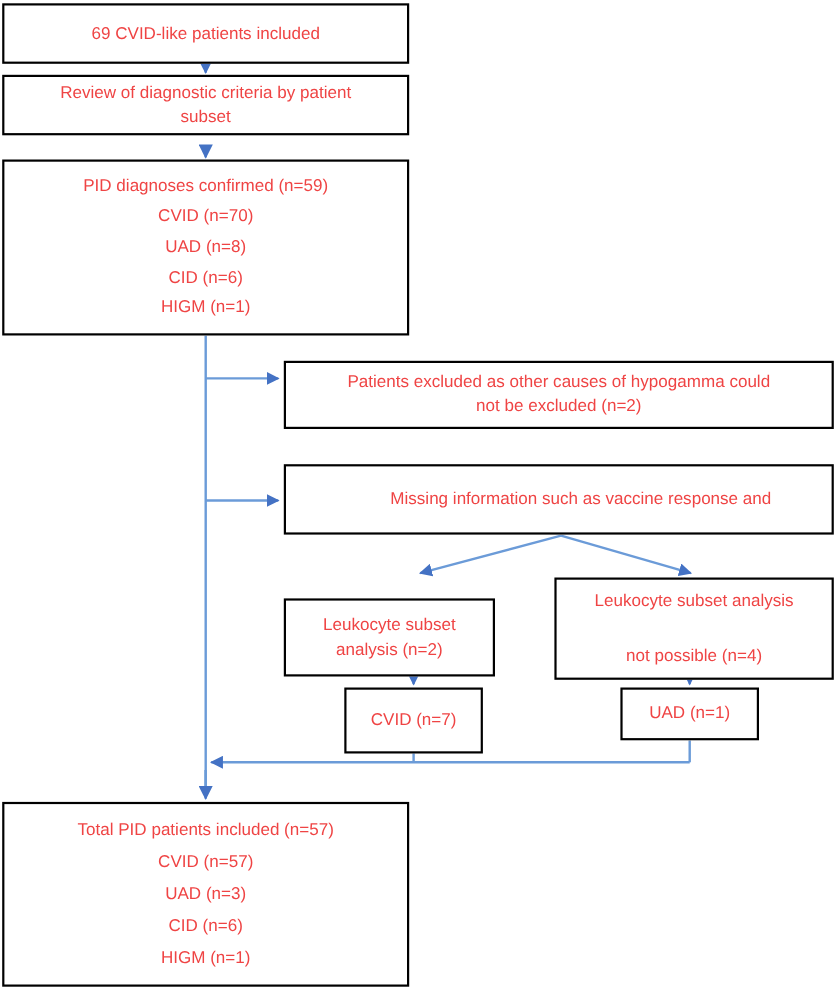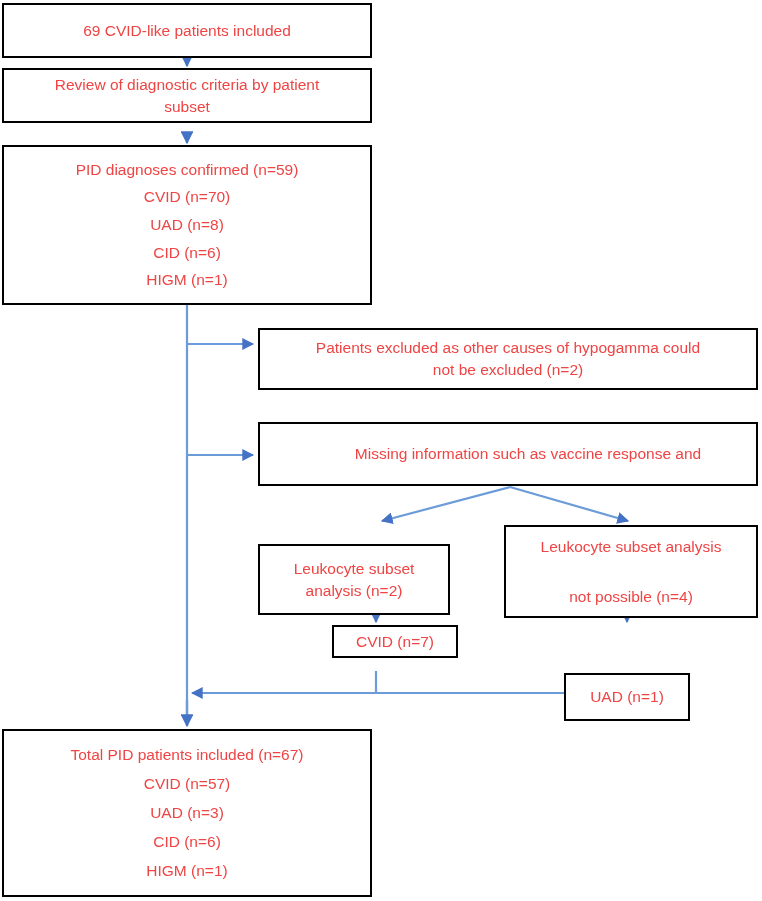--- a/index.html
+++ b/index.html
@@ -127,29 +127,29 @@
   <div class="node wrap" style="left:258px; top:530px; width:192px; height:71px;margin-top:14px;">
     <span class="line">Leukocyte subset</span>
     <span class="line">analysis (n=2)</span>
   </div>
 
   <div class="node wrap" style="left:504px; top:525px; width:254px; height:93px;gap:28px;">
     <span class="line">Leukocyte subset analysis</span>
     <span class="line">not possible (n=4)</span>
   </div>
 
-  <div class="node" style="left:332px; top:625px; width:126px; height:33px;">
+  <div class="node" style="left:313px; top:625px; width:126px; height:60px;">
     <span class="line">CVID (n=7)</span>
   </div>
 
-  <div class="node" style="left:564px; top:625px; width:126px; height:48px;margin-top:48px;">
+  <div class="node" style="left:564px; top:625px; width:126px; height:48px;">
     <span class="line">UAD (n=1)</span>
   </div>
 
   <div class="node stacked" style="left:2px; top:729px; width:370px; height:168px;">
-    <span class="line">Total PID patients included (n=67)</span>
+    <span class="line">Total PID patients included (n=57)</span>
     <span class="line">CVID (n=57)</span>
     <span class="line">UAD (n=3)</span>
     <span class="line">CID (n=6)</span>
     <span class="line">HIGM (n=1)</span>
   </div>
 
 </div>
 
 </body></html>

